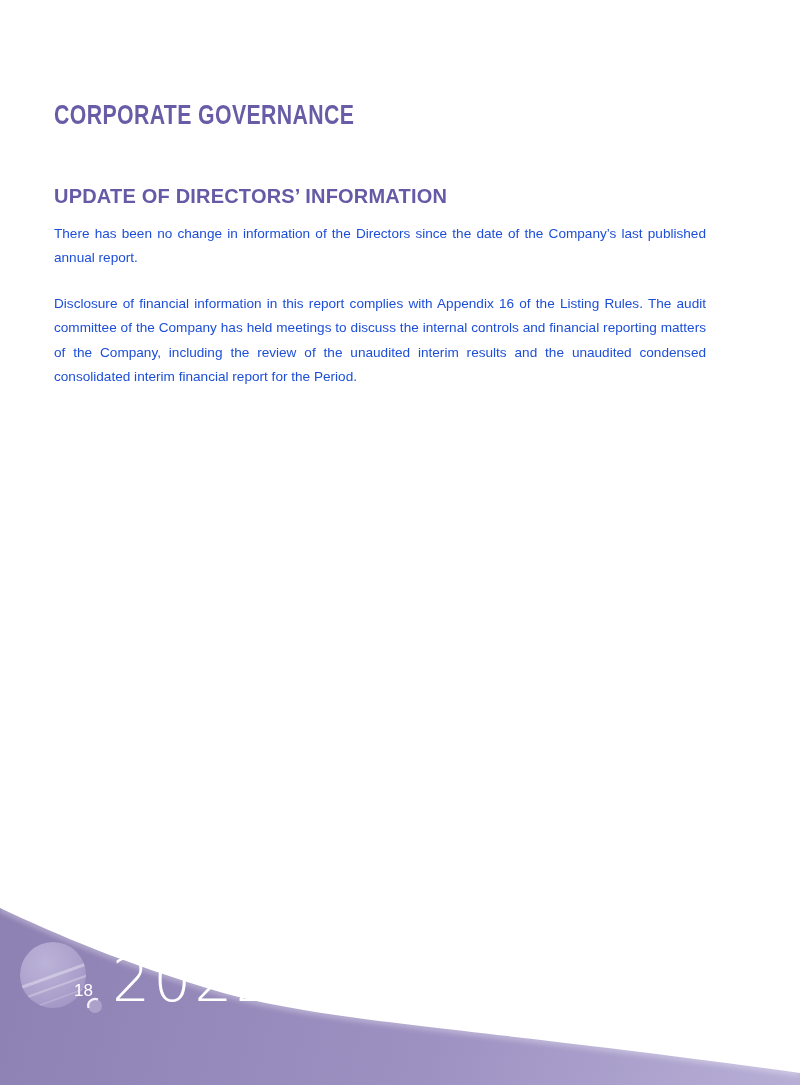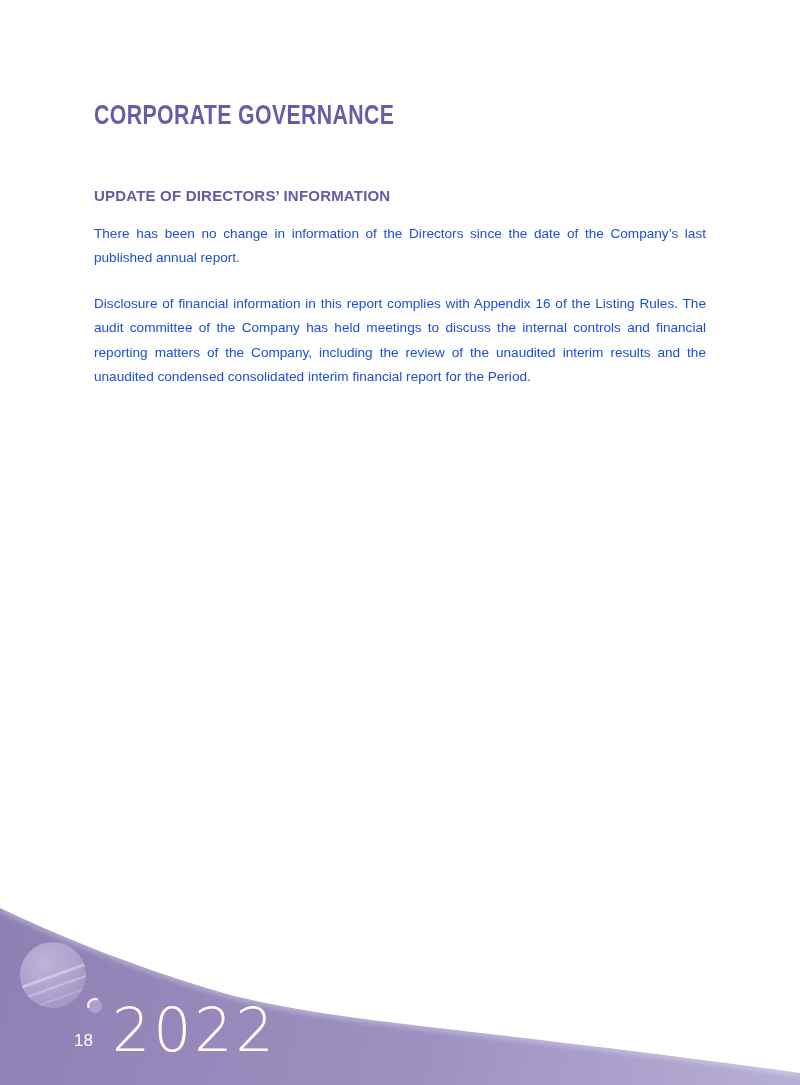--- a/index.html
+++ b/index.html
@@ -9,37 +9,37 @@
     width: 800px;
     height: 1085px;
     background: #ffffff;
     overflow: hidden;
     font-family: "Liberation Sans", sans-serif;
   }
   .content {
     position: absolute;
     top: 0; left: 0;
     width: 780px;
-    padding: 100px 74px 0 94px;
+    padding: 100px 74px 0 54px;
   }
   .page-title {
     color: #695CA7;
     font-size: 28px;
     line-height: 30px;
     font-weight: bold;
     letter-spacing: 0.5px;
     transform: scaleX(0.76);
     transform-origin: left center;
     display: inline-block;
     white-space: nowrap;
   }
   .title-wrap { margin-bottom: 56px; }
   .section-heading {
     color: #6659A6;
-    font-size: 15px;
+    font-size: 20px;
     line-height: 20px;
     font-weight: bold;
     letter-spacing: 0.2px;
     margin-bottom: 16px;
   }
   .body-para {
     color: #1d4ed8;
     font-size: 13.6px;
     line-height: 24.4px;
     text-align: justify;
@@ -49,21 +49,21 @@
   
   .footer-wave {
     position: absolute;
     left: 0;
     bottom: 0;
     width: 800px;
     height: 215px;
   }
   .footer-texts {
     position: absolute;
-    left: 0; top: 870px;
+    left: 0; top: 820px;
     width: 800px; height: 215px;
   }
   .page-number {
     position: absolute;
     left: 74px; top: 161px;
     color: #ffffff;
     font-size: 17px;
     font-weight: 400;
   }
   .footer-year {

